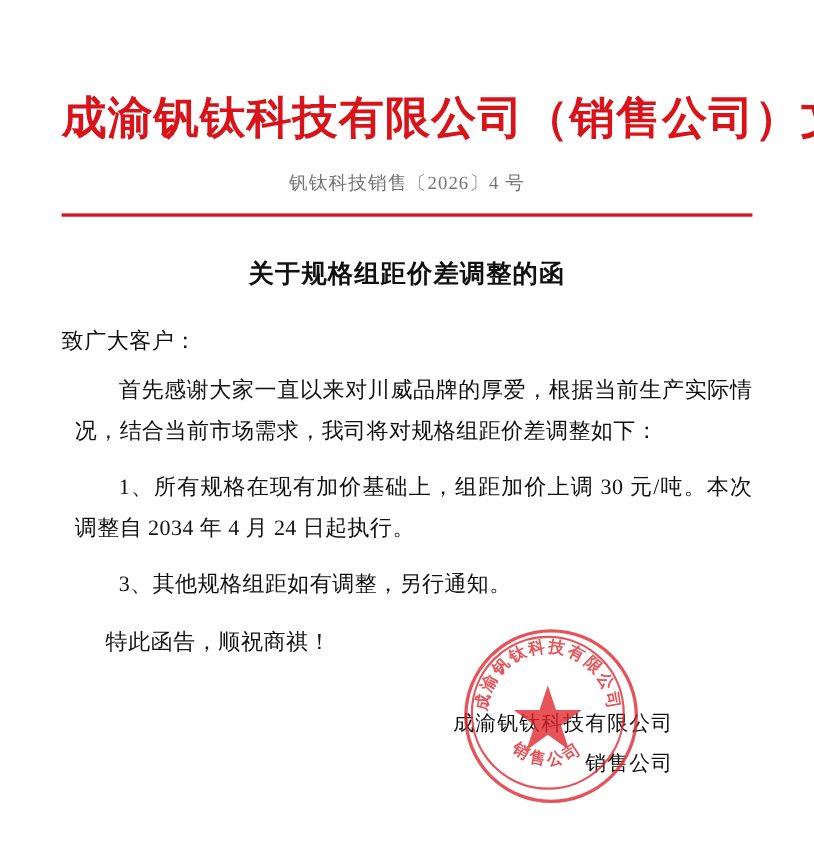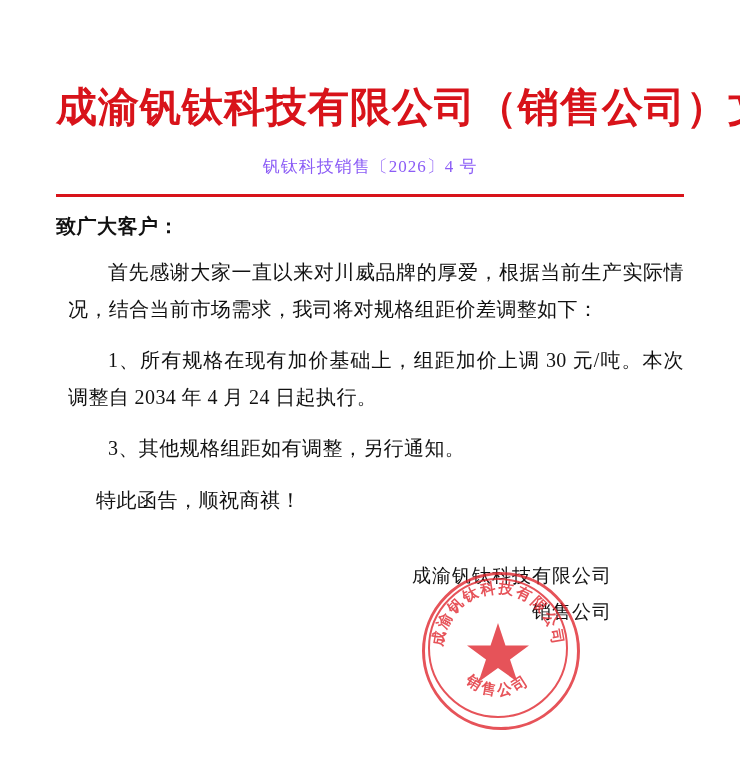--- a/index.html
+++ b/index.html
@@ -32,42 +32,41 @@
     font-weight: bold;
     font-size: 41px;
     letter-spacing: 1px;
     line-height: 1.25;
     white-space: nowrap;
   }
   .doc-docnum {
     margin-top: 22px;
     text-align: center;
     font-size: 17px;
-    color: #8b5cf6;
+    color: #737373;
     letter-spacing: 1px;
   }
   .red-rule {
     margin: 16px 0 0 0;
     height: 3px;
     background: #d8131a;
     width: 100%;
   }
   .doc-subject {
     margin-top: 36px;
     text-align: center;
     font-size: 23px;
     font-weight: bold;
     letter-spacing: 1px;
     color: #111111;
   }
   .salutation {
-    margin-top: 16px;
+    margin-top: 32px;
     font-size: 20px;
     letter-spacing: 0.5px;
-    font-weight: bold;
   }
   .body-text p {
     margin: 14px 0 0 12px;
     font-size: 20px;
     line-height: 1.85;
     text-align: justify;
     text-justify: inter-ideograph;
     letter-spacing: 0.4px;
   }
   .indent {
@@ -117,20 +116,21 @@
 <div class="page">
 
   <div class="doc-header">
     <div class="doc-title-main">成渝钒钛科技有限公司（销售公司）文件</div>
   </div>
 
   <div class="doc-docnum">钒钛科技销售〔2026〕4 号</div>
 
   <div class="red-rule"></div>
 
+  <div class="doc-subject">关于规格组距价差调整的函</div>
 
   <div class="salutation">致广大客户：</div>
 
   <div class="body-text">
     <p class="indent">首先感谢大家一直以来对川威品牌的厚爱，根据当前生产实际情况，结合当前市场需求，我司将对规格组距价差调整如下：</p>
     <p class="indent">1、所有规格在现有加价基础上，组距加价上调 30 元/吨。本次调整自 2034 年 4 月 24 日起执行。</p>
     <p class="indent">3、其他规格组距如有调整，另行通知。</p>
   </div>
 
   <div class="closing">特此函告，顺祝商祺！</div>

